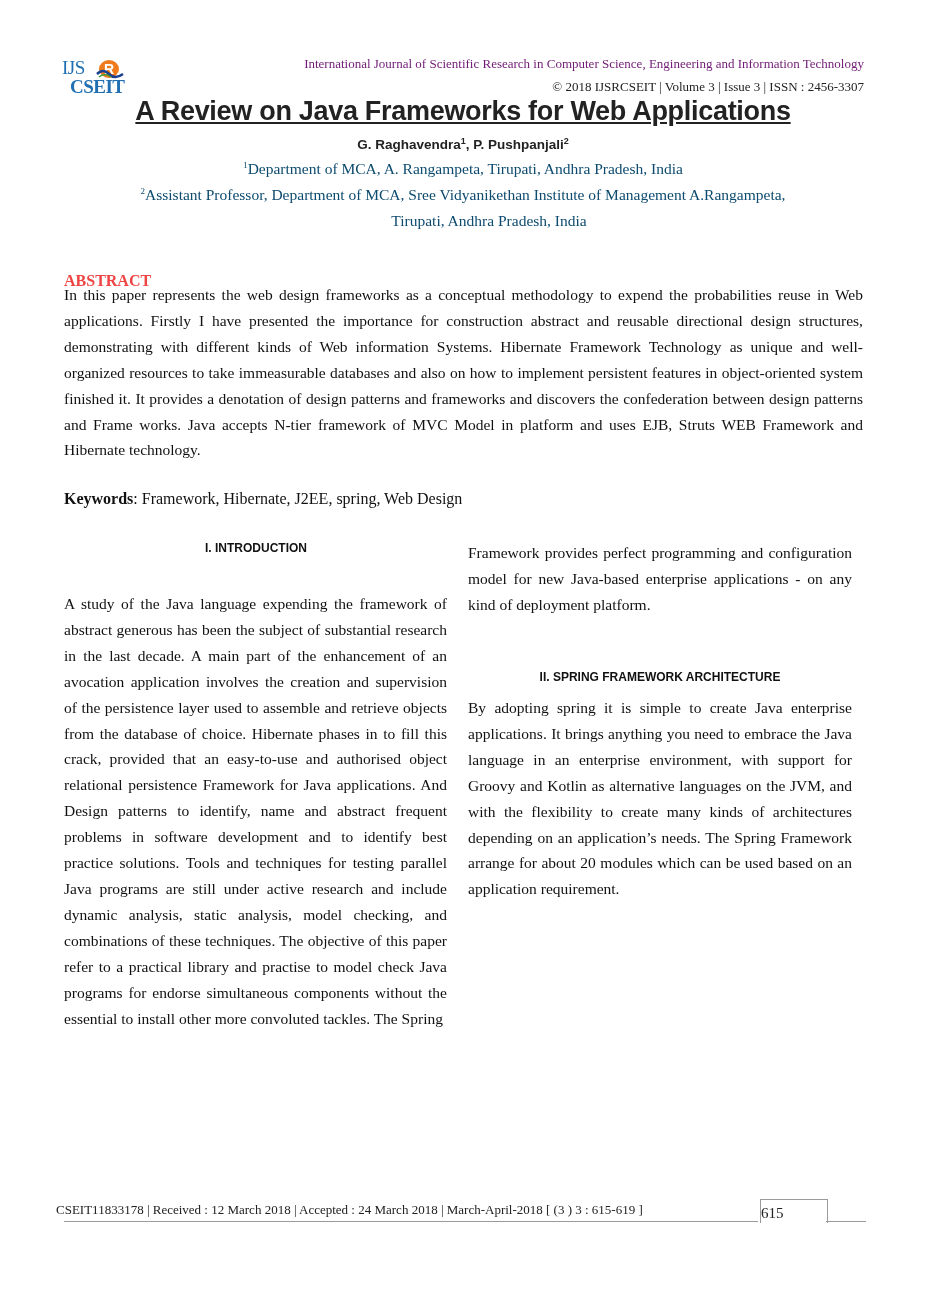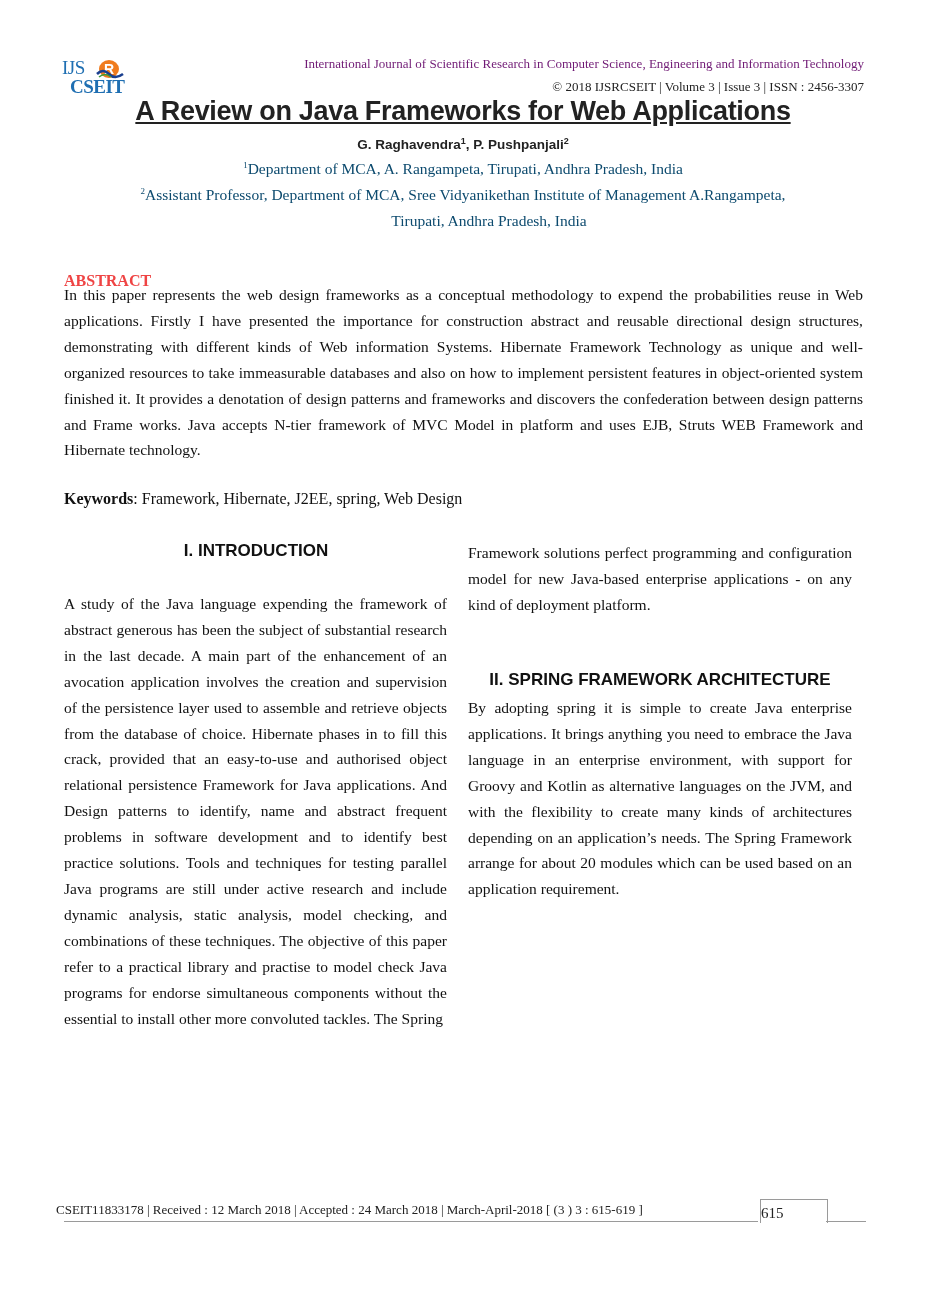--- a/index.html
+++ b/index.html
@@ -22,21 +22,21 @@
   .affil1 { top: 160px; }
   .affil2 { top: 186px; }
   .affil3 { top: 212px; padding-left: 26px; }
   sup { font-size: 9px; vertical-align: super; line-height: 0; }
 
   .abstract-head { left: 64px; top: 244px; font-family: "Liberation Serif", serif; font-weight: bold; font-size: 16px; color: #ef4444; margin-top: 28px; }
   .abstract-body { left: 64px; width: 799px; top: 282px; font-size: 15.5px; line-height: 25.9px; text-align: justify; color: #111; }
   .keywords { left: 64px; top: 490px; font-size: 16px; color: #111; }
   .keywords b { font-weight: bold; }
 
-  .sec-head { font-family: "Liberation Sans", sans-serif; font-weight: bold; font-size: 17px; color: #111; text-align: center; }
+  .sec-head { font-family: "Liberation Sans", sans-serif; font-weight: bold; font-size: 12px; color: #111; text-align: center; }
   .sec1 { left: 64px; width: 384px; top: 541px; }
   .sec2 { left: 468px; width: 384px; top: 670px; }
 
   .col { font-size: 15.5px; line-height: 25.9px; text-align: justify; text-align-last: auto; color: #111; }
   .col-left { left: 64px; width: 383px; top: 591px; }
   .col-right-a { left: 468px; width: 384px; top: 540px; }
   .col-right-b { left: 468px; width: 384px; top: 695px; }
 
   .footer-rule { left: 64px; width: 694px; top: 1221px; height: 1px; background: #9a9a9a; }
   .footer-text { left: 56px; top: 1202px; font-size: 13px; color: #222; white-space: nowrap; }
@@ -77,20 +77,20 @@
 
 <div class="abs abstract-head">ABSTRACT</div>
 <div class="abs abstract-body">In this paper represents the web design frameworks as a conceptual methodology to expend the probabilities reuse in Web applications. Firstly I have presented the importance for construction abstract and reusable directional design structures, demonstrating with different kinds of Web information Systems. Hibernate Framework Technology as unique and well-organized resources to take immeasurable databases and also on how to implement persistent features in object-oriented system finished it. It provides a denotation of design patterns and frameworks and discovers the confederation between design patterns and Frame works. Java accepts N-tier framework of MVC Model in platform and uses EJB, Struts WEB Framework and Hibernate technology.</div>
 <div class="abs keywords">
   <b>Keywords</b><span>: Framework, Hibernate, J2EE, spring, Web Design</span>
 </div>
 
 <div class="abs sec-head sec1">I.   INTRODUCTION</div>
 <div class="abs col col-left last">A study of the Java language expending the framework of abstract generous has been the subject of substantial research in the last decade. A main part of the enhancement of an avocation application involves the creation and supervision of the persistence layer used to assemble and retrieve objects from the database of choice. Hibernate phases in to fill this crack, provided that an easy-to-use and authorised object relational persistence Framework for Java applications. And Design patterns to identify, name and abstract frequent problems in software development and to identify best practice solutions. Tools and techniques for testing parallel Java programs are still under active research and include dynamic analysis, static analysis, model checking, and combinations of these techniques. The objective of this paper refer to a practical library and practise to model check Java programs for endorse simultaneous components without the essential to install other more convoluted tackles. The Spring</div>
 
-<div class="abs col col-right-a last">Framework solutions perfect programming and configuration model for new Java-based enterprise applications - on any kind of deployment platform.</div>
+<div class="abs col col-right-a last">Framework provides perfect programming and configuration model for new Java-based enterprise applications - on any kind of deployment platform.</div>
 <div class="abs sec-head sec2">II.  SPRING FRAMEWORK ARCHITECTURE</div>
 <div class="abs col col-right-b last">By adopting spring it is simple to create Java enterprise applications. It brings anything you need to embrace the Java language in an enterprise environment, with support for Groovy and Kotlin as alternative languages on the JVM, and with the flexibility to create many kinds of architectures depending on an application’s needs. The Spring Framework arrange for about 20 modules which can be used based on an application requirement.</div>
 
 <div class="abs footer-text">CSEIT11833178 | Received : 12 March 2018 |  Accepted :  24 March 2018 | March-April-2018 [ (3 )  3 : 615-619 ]</div>
 <div class="abs footer-rule"></div>
 <div class="abs page-box">615</div>
 <div class="abs page-rule"></div>
 
 </body></html>

